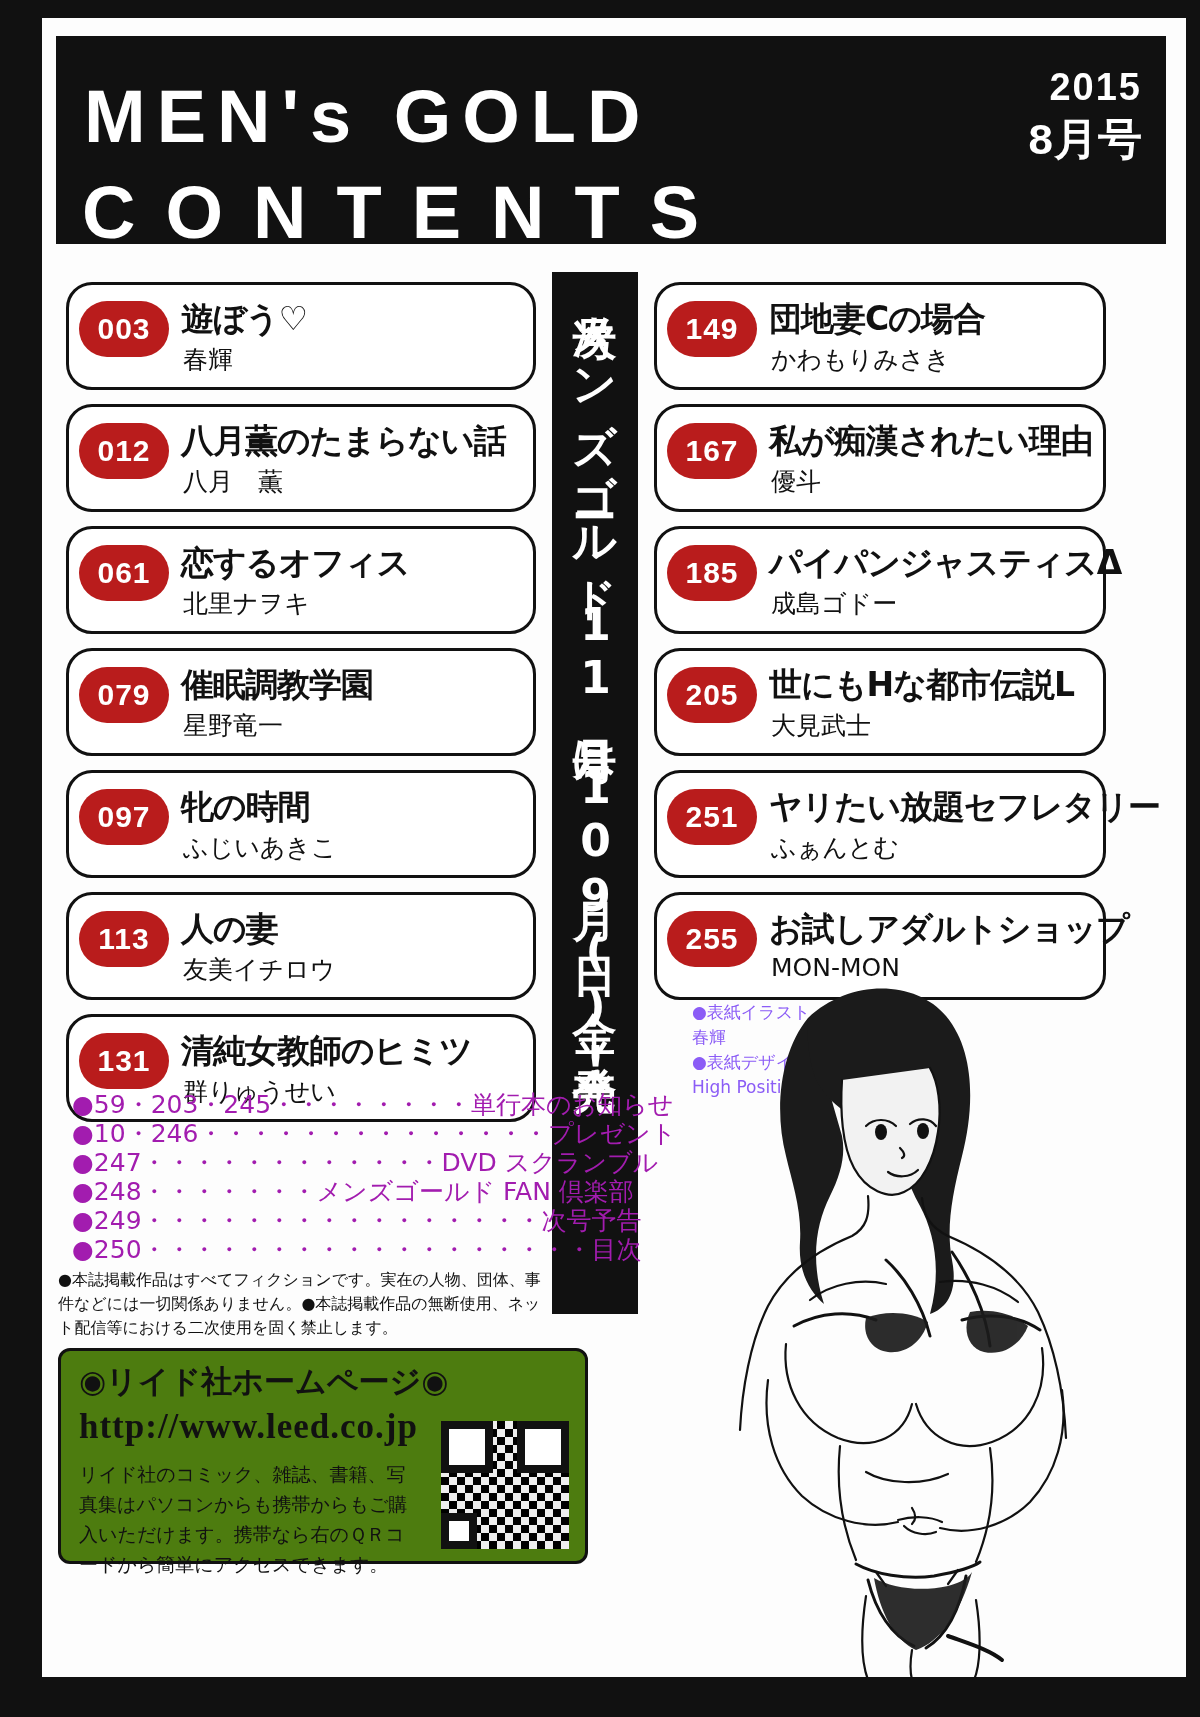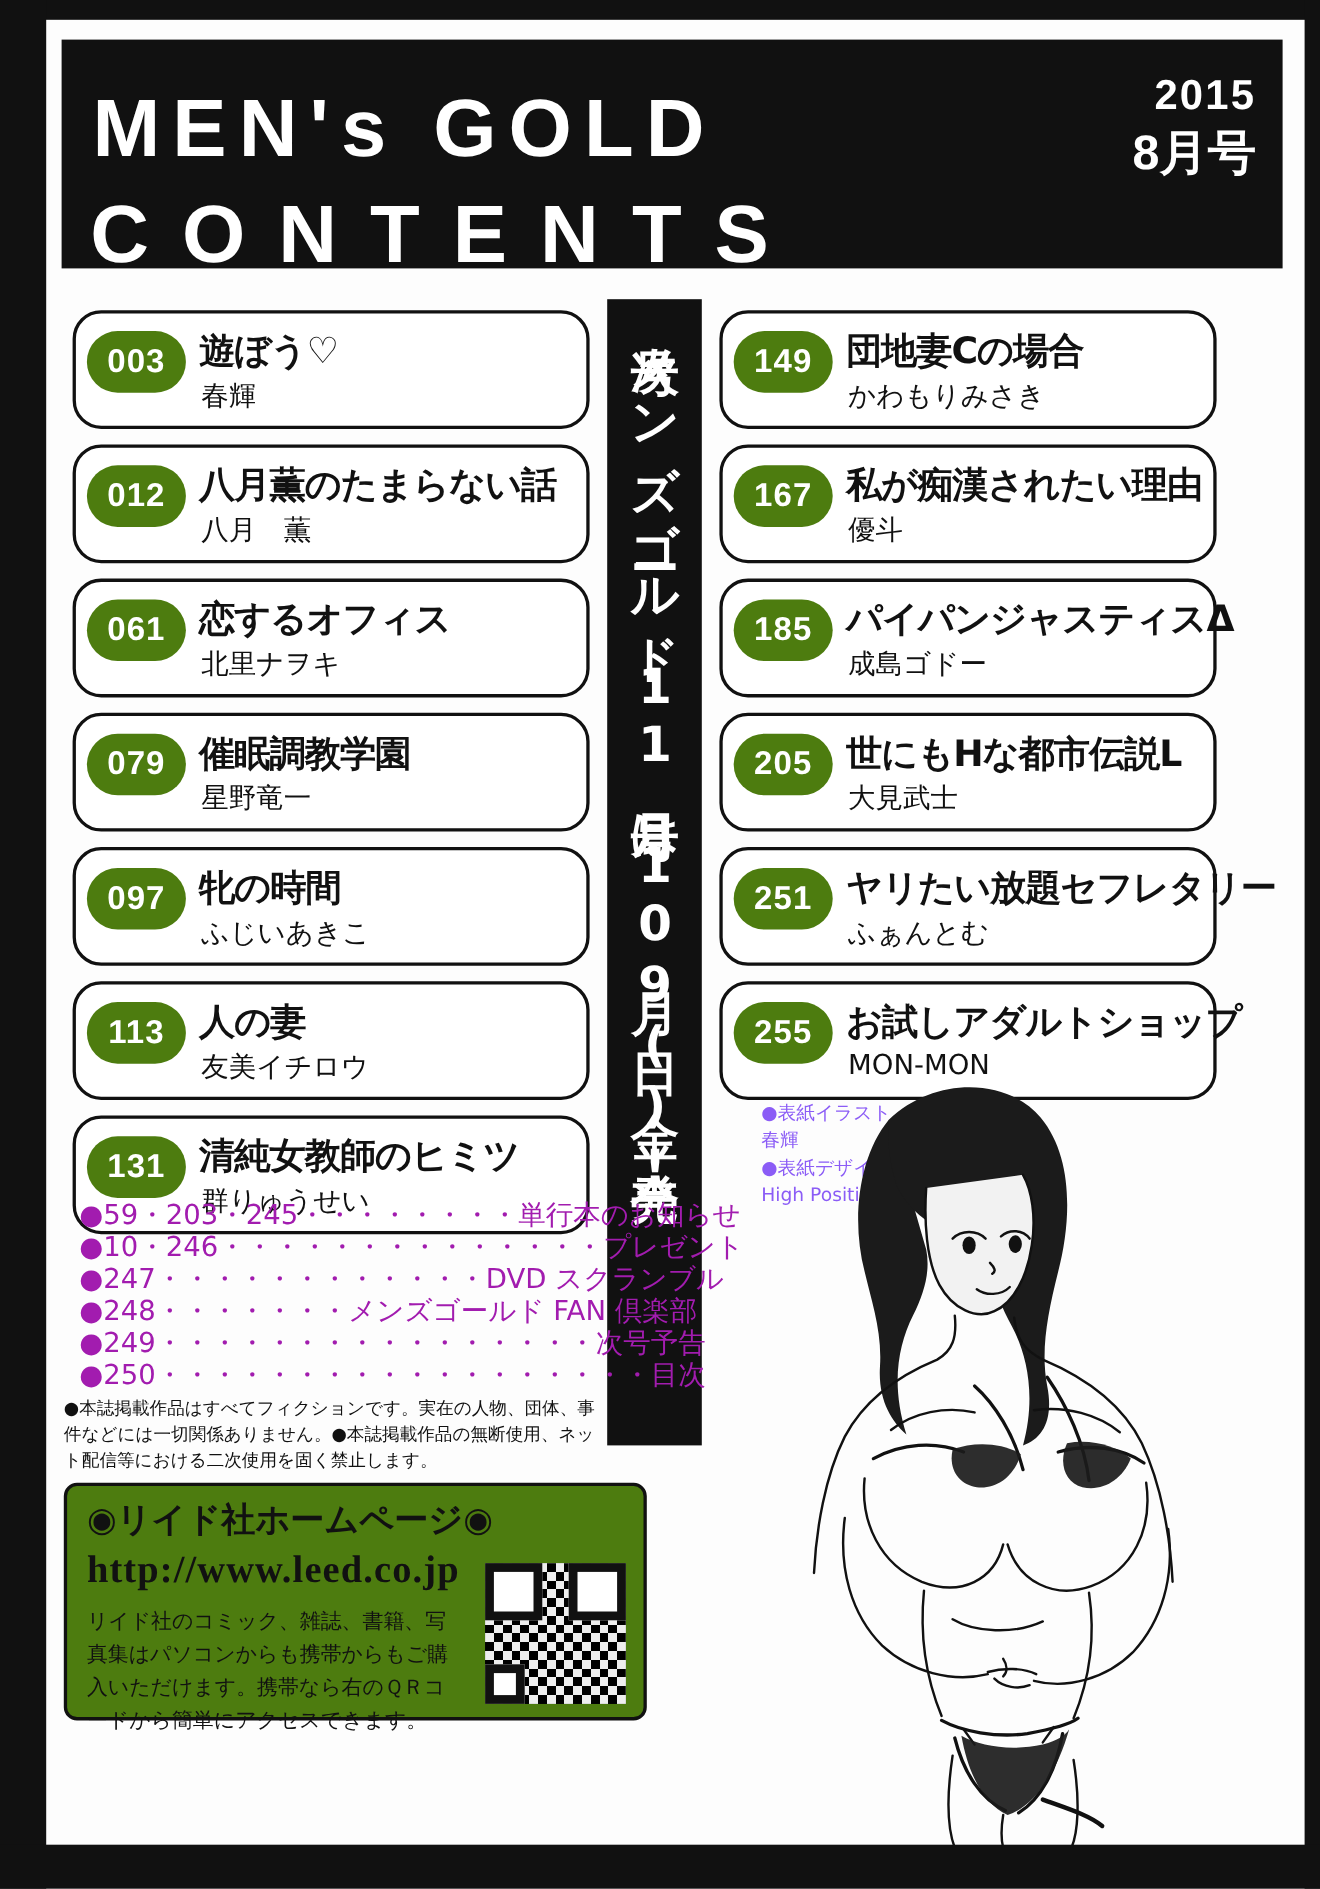--- a/index.html
+++ b/index.html
@@ -36,38 +36,38 @@
     font-family:"Liberation Sans", sans-serif; font-weight:700;
   }
   .mh-year {
     position:absolute; right:24px; top:30px; color:#fff;
     font-size:38px; font-weight:700; letter-spacing:2px;
     font-family:"Liberation Sans", sans-serif;
   }
   .mh-month {
     position:absolute; right:24px; top:74px; color:#fff;
     font-size:44px; font-weight:700; letter-spacing:0px;
-    font-family:Liberation Sans, sans-serif;
+    font-family:Liberation Mono, monospace;
   }
 
   
   .col-left  { position:absolute; left:66px;  top:282px;  width:470px; }
   .col-right { position:absolute; left:654px; top:282px;  width:452px; }
 
   .entry {
     position:relative;
     height:108px;
     border:3px solid #111;
     border-radius:26px;
     margin-bottom:14px;
     background:#fff;
   }
   .badge {
     position:absolute; left:10px; top:16px; width:90px; height:56px;
-    background:#4d7c0f; border-radius:28px;
+    background:#b91c1c; border-radius:28px;
     color:#fff; font-weight:700; font-size:30px;
     display:flex; align-items:center; justify-content:center;
     letter-spacing:1px;
     font-family:"Liberation Sans", sans-serif;
   }
   .e-title {
     position:absolute; left:112px; top:12px; right:8px;
     font-size:33px; font-weight:700; color:#111;
     font-family:"DejaVu Sans", sans-serif;
     white-space:nowrap; letter-spacing:-1px;

